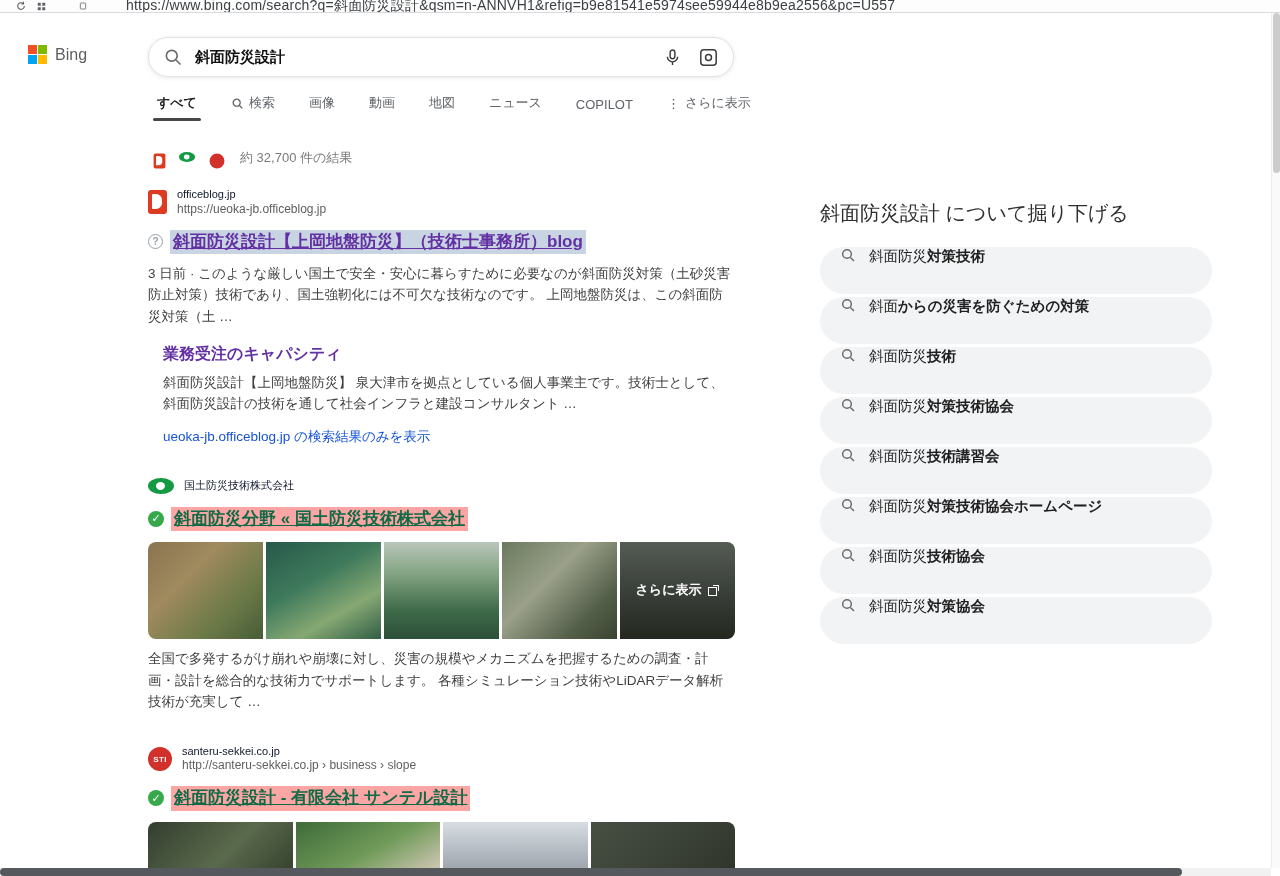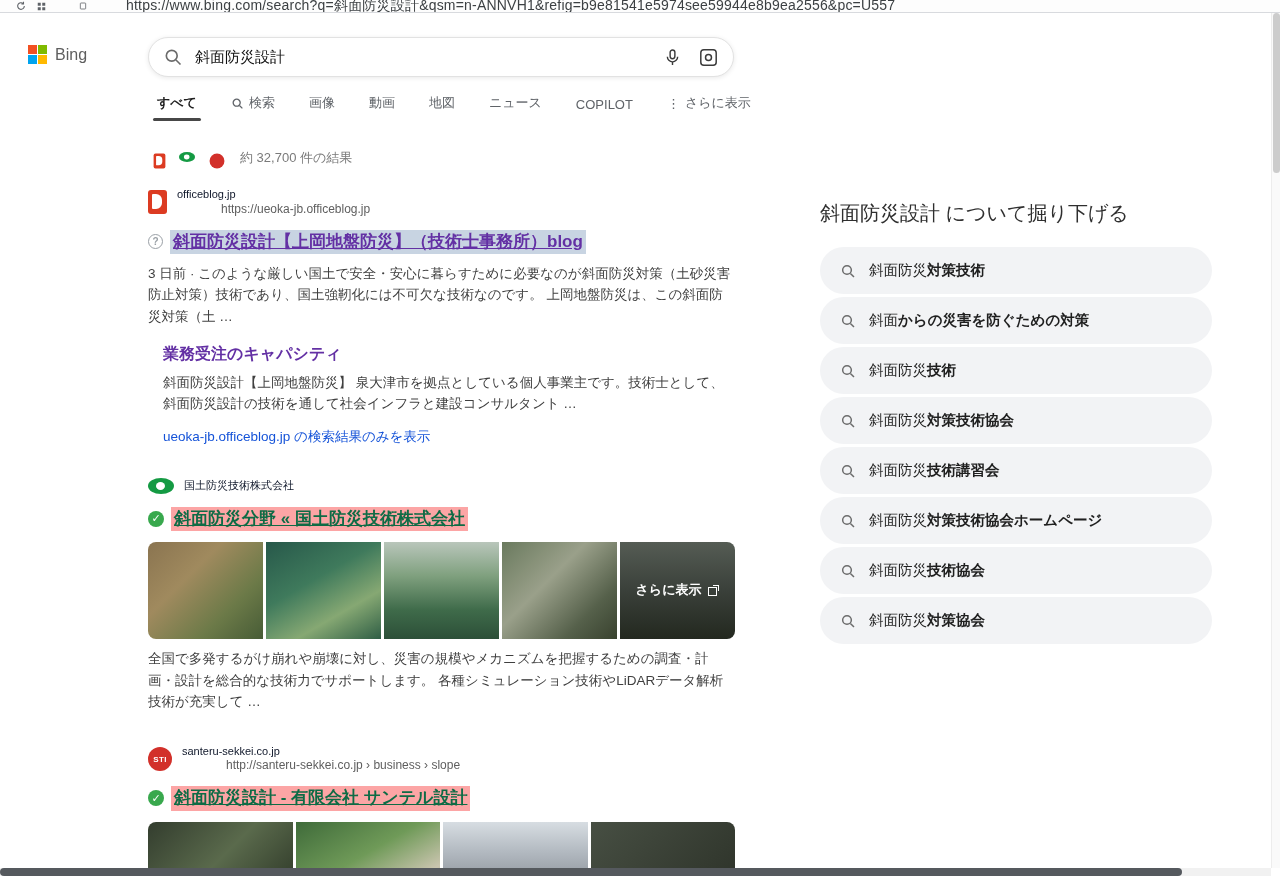--- a/index.html
+++ b/index.html
@@ -12,21 +12,21 @@
   .browser-strip{position:absolute;top:0;left:0;right:0;height:13px;background:#fdfdfd;border-bottom:1px solid #d8dade;display:flex;align-items:center;gap:6px;padding-left:14px;overflow:hidden;}
   .bs-icon{display:inline-flex;align-items:center;justify-content:center;width:14px;height:12px;color:#5f6368;}
   .bs-url{font-size:14px;color:#3c4043;white-space:nowrap;letter-spacing:.2px;margin-left:30px;}
   
   .logo{position:absolute;top:45px;left:28px;display:flex;align-items:center;gap:8px;cursor:pointer;}
   .ms-squares{display:grid;grid-template-columns:9px 9px;grid-template-rows:9px 9px;gap:1px;}
   .ms-squares span{display:block;}
   .sq-r{background:#f25022}.sq-g{background:#7fba00}.sq-b{background:#00a4ef}.sq-y{background:#ffb900}
   .logo-text{font-size:16px;color:#5e5e5e;}
   .searchbox{position:absolute;top:37px;left:148px;width:586px;height:40px;background:#fff;border:1px solid #e2e2e2;border-radius:22px;box-shadow:0 1px 5px rgba(0,0,0,.09);display:flex;align-items:center;padding:0 14px;}
-  .searchbox .q-input{flex:1;border:none;outline:none;font-family:inherit;font-size:15px;font-weight:400;color:#111;margin-left:12px;background:transparent;}
+  .searchbox .q-input{flex:1;border:none;outline:none;font-family:inherit;font-size:15px;font-weight:700;color:#111;margin-left:12px;background:transparent;}
   .sb-icon{display:inline-flex;align-items:center;cursor:pointer;}
   .sb-right{display:flex;align-items:center;gap:16px;margin-left:8px;}
   
   .tabs{position:absolute;top:90px;left:155px;display:flex;align-items:flex-end;gap:30px;}
   .tab{position:relative;padding:4px 2px 11px;font-size:13px;color:#5f6368;cursor:pointer;display:flex;align-items:center;gap:5px;white-space:nowrap;}
   .tab.active{color:#1f1f1f;font-weight:700;}
   .tab.active::after{content:"";position:absolute;left:-2px;right:-2px;bottom:2px;height:3px;background:#474747;border-radius:2px;}
   .dots{font-size:13px;color:#5f6368;}
   
   .meta-row{position:absolute;top:149px;left:150px;display:flex;align-items:flex-start;gap:5px;}
@@ -36,21 +36,21 @@
   .fav-book{width:19px;height:24px;background:#dc3b22;border-radius:3px;position:relative;flex:none;}
   .fav-book::after{content:"";position:absolute;left:4px;top:4px;width:10px;height:15px;background:#fff;border-radius:1px 6px 6px 1px;}
   .fav-eye{width:26px;height:16px;background:#149a43;border-radius:50%;position:relative;flex:none;}
   .fav-eye::after{content:"";position:absolute;left:8px;top:4px;width:9px;height:8px;background:#fff;border-radius:50%;}
   .fav-sti{width:24px;height:24px;background:#d2302a;border-radius:50%;color:#fff;font-size:8px;font-weight:700;display:flex;align-items:center;justify-content:center;flex:none;letter-spacing:.3px;}
   
   .results{position:absolute;top:188px;left:148px;width:587px;}
   .result + .result{margin-top:32px;}
   .site-row{display:flex;align-items:center;gap:10px;cursor:pointer;}
   .site-name{font-size:11px;color:#0f172a;line-height:1.25;}
-  .site-url{font-size:12px;color:#5e5e5e;line-height:1.25;margin-left:44px;}
+  .site-url{font-size:12px;color:#5e5e5e;line-height:1.25;}
   .title-row{margin-top:13px;display:flex;align-items:center;gap:7px;}
   .q-badge{width:15px;height:15px;border:1.5px solid #9aa0a6;border-radius:50%;color:#9aa0a6;font-size:10px;font-weight:700;display:flex;align-items:center;justify-content:center;flex:none;cursor:pointer;}
   .check-badge{width:16px;height:16px;background:#38a84d;border-radius:50%;color:#fff;font-size:11px;display:flex;align-items:center;justify-content:center;flex:none;cursor:pointer;}
   .r-title{font-size:17px;font-weight:600;text-decoration:underline;cursor:pointer;line-height:1.3;padding:1px 3px;}
   .hl-blue{background:#c8d4e2;color:#6330a4;}
   .hl-green{background:#fca5a5;color:#0e6b45;}
   .snippet{margin-top:9px;font-size:13.5px;color:#3f3f3f;line-height:1.6;}
   .sublink{margin-left:15px;margin-top:16px;}
   .sublink-title{font-size:16px;font-weight:600;color:#6330a4;cursor:pointer;}
   .sublink .snippet{margin-top:7px;}
@@ -67,21 +67,21 @@
   .t3b{background:linear-gradient(150deg,#3f6b3a 0%,#6f9a58 40%,#c9c4ae 70%,#7c8468 100%);}
   .t3c{background:linear-gradient(180deg,#d7dde2 0%,#b3bac1 30%,#9298a0 60%,#70757c 100%);}
   .t3d{background:linear-gradient(135deg,#474f43 0%,#2a2f26 100%);}
   .more-overlay{position:absolute;inset:0;display:flex;align-items:center;justify-content:center;gap:7px;color:#fff;font-size:13px;font-weight:700;}
   .ext-icon{width:11px;height:11px;position:relative;display:inline-block;}
   .ext-icon::before{content:"";position:absolute;left:0;bottom:0;width:7px;height:7px;border:1.5px solid #fff;}
   .ext-icon::after{content:"";position:absolute;right:0;top:0;width:5px;height:5px;border-top:1.5px solid #fff;border-right:1.5px solid #fff;}
   
   .sidebar{position:absolute;top:200px;left:820px;width:392px;}
   .sidebar-title{font-size:20px;font-weight:400;color:#2f2f2f;margin-bottom:20px;}
-  .pill{height:47px;background:#f2f3f5;border-radius:24px;display:flex;align-items:center;gap:13px;padding:0 20px;margin-bottom:3px;font-size:14.5px;color:#1f1f1f;cursor:pointer;}
+  .pill{height:47px;background:#f2f3f5;border-radius:24px;display:flex;gap:13px;padding:0 20px;margin-bottom:3px;font-size:14.5px;color:#1f1f1f;cursor:pointer;}
   .pill b{font-weight:700;}
   
   .vscroll{position:absolute;top:13px;right:0;bottom:8px;width:9px;background:#fafafa;border-left:1px solid #ededed;cursor:pointer;}
   .vscroll .vthumb{position:absolute;top:0;left:1px;width:7px;height:160px;background:#cccccc;border-radius:4px;cursor:pointer;}
   .hscroll{position:absolute;left:0;bottom:0;height:8px;right:9px;background:#f1f1f1;cursor:pointer;}
   .hscroll .hthumb{position:absolute;left:0;top:0;height:8px;width:93%;background:#55595e;border-radius:4px;cursor:pointer;}
   svg{display:block;}
 </style>
 </head>
 <body>

